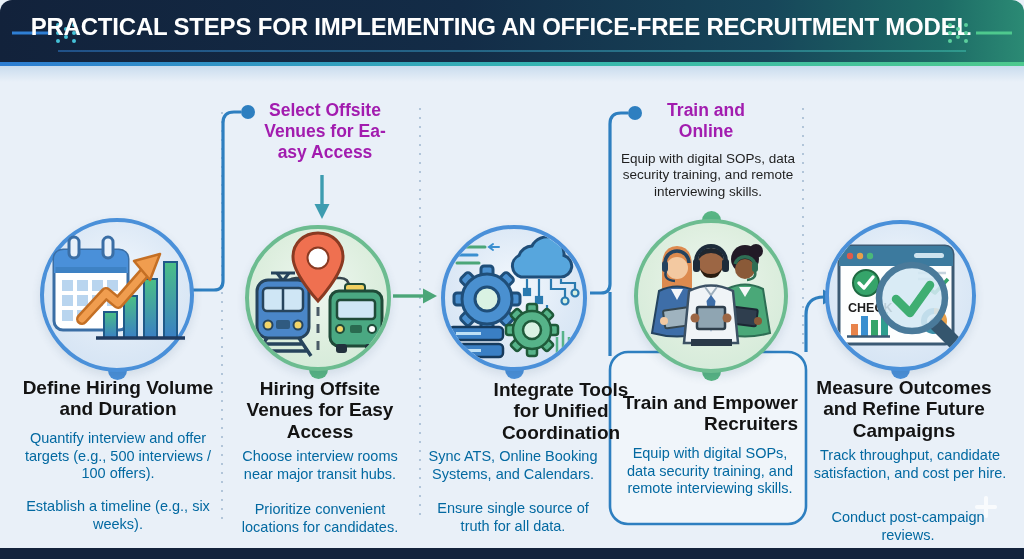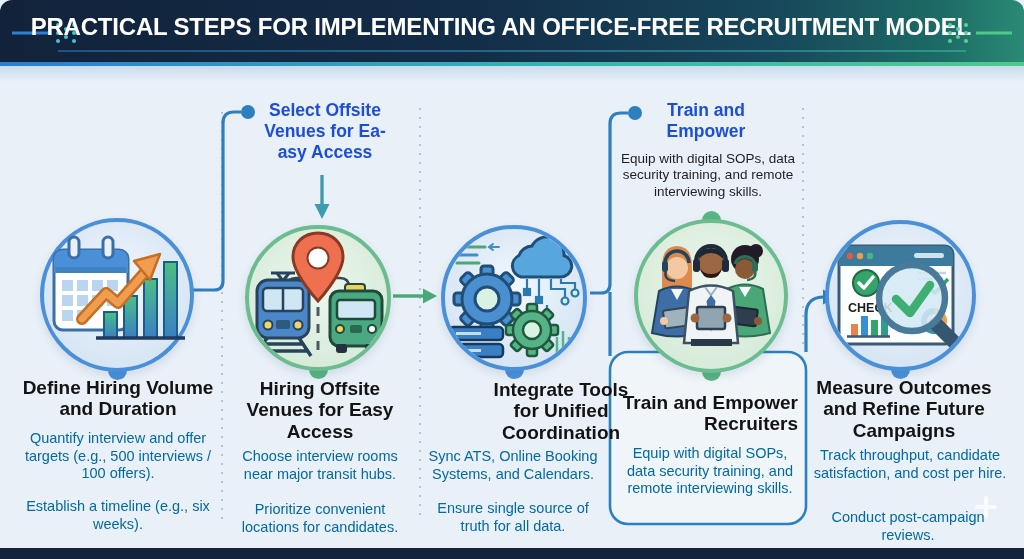--- a/index.html
+++ b/index.html
@@ -33,21 +33,21 @@
   .bump{position:absolute;width:19px;height:19px;border-radius:50%;left:50%;margin-left:-9.5px;z-index:0;}
   .bump.bot{bottom:-8px;} .bump.top{top:-8px;}
   .c-blue .circle{border:4px solid #4a90d9;background:radial-gradient(circle at 50% 42%,#f3f8fd 0%,#dde9f6 55%,#cfe0f2 100%);}
   .c-blue .bump{background:#4a90d9;}
   .c-green .circle{border:4px solid #6cbc90;background:radial-gradient(circle at 50% 42%,#eef7f0 0%,#ddeede 55%,#cfe8d6 100%);}
   .c-green .bump{background:#58b584;}
   .circle svg{position:absolute;left:50%;top:50%;transform:translate(-50%,-50%);}
   
   .h{position:absolute;z-index:3;text-align:center;font-weight:700;font-size:19px;line-height:1.12;color:#131313;}
   .b{position:absolute;z-index:3;text-align:center;font-size:14.5px;line-height:1.22;color:#0369a1;}
-  .co-t{position:absolute;z-index:3;text-align:center;font-weight:700;font-size:17.5px;line-height:1.2;color:#1d4ed8;}
+  .co-t{position:absolute;z-index:3;text-align:center;font-weight:700;font-size:17.5px;line-height:1.2;color:#a21caf;}
   .co-b{position:absolute;z-index:3;text-align:center;font-size:13.5px;line-height:1.22;color:#1f1f1f;}
   .sparkle{position:absolute;left:975px;top:496px;width:22px;height:22px;z-index:2;opacity:.75;}
   .sparkle:before,.sparkle:after{content:"";position:absolute;background:#ffffff;border-radius:3px;}
   .sparkle:before{left:9px;top:0;width:4px;height:22px;}
   .sparkle:after{left:0;top:9px;width:22px;height:4px;}
 </style>
 </head>
 <body>
 
 <div class="page">
@@ -357,21 +357,21 @@
 
   <div class="co-t" style="left:254px;top:100px;width:142px;">Select Offsite Venues for Ea-asy Access</div>
   <div class="h" style="left:242px;top:378px;width:156px;">Hiring Offsite Venues for Easy Access</div>
   <div class="b" style="left:226px;top:448px;width:188px;">Choose interview rooms near major transit hubs.</div>
   <div class="b" style="left:226px;top:501px;width:188px;">Prioritize convenient locations for candidates.</div>
 
   <div class="h" style="left:438px;top:379px;width:150px;margin-left:48px;">Integrate Tools for Unified Coordination</div>
   <div class="b" style="left:424px;top:500px;width:178px;">Ensure single source of truth for all data.</div>
   <div class="b" style="left:420px;top:448px;width:186px;">Sync ATS, Online Booking Systems, and Calendars.</div>
 
-  <div class="co-t" style="left:645px;top:100px;width:122px;">Train and Empower</div>
+  <div class="co-t" style="left:645px;top:100px;width:122px;">Train and Online</div>
   <div class="co-b" style="left:612px;top:151px;width:192px;">Equip with digital SOPs, data security training, and remote interviewing skills.</div>
   <div class="h" style="left:622px;top:392px;width:176px;text-align:right;">Train and Empower Recruiters</div>
   <div class="b" style="left:620px;top:445px;width:180px;">Equip with digital SOPs, data security training, and remote interviewing skills.</div>
 
   <div class="h" style="left:814px;top:377px;width:180px;">Measure Outcomes and Refine Future Campaigns</div>
   <div class="b" style="left:810px;top:447px;width:200px;">Track throughput, candidate satisfaction, and cost per hire.</div>
   <div class="b" style="left:818px;top:509px;width:180px;">Conduct post-campaign reviews.</div>
 
   <div class="sparkle"></div>
   <div class="footer-bar"></div>

